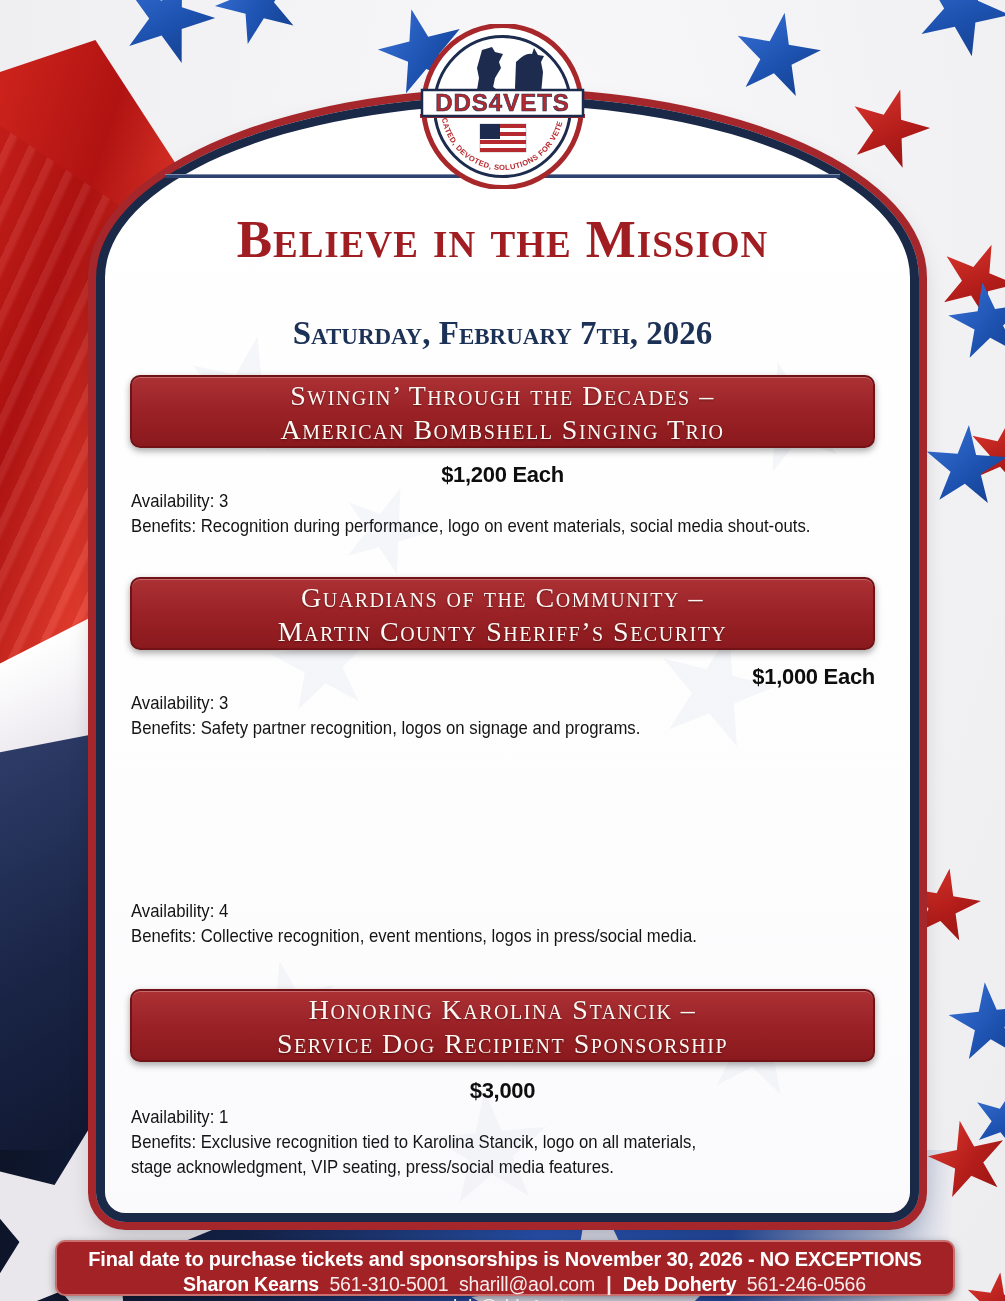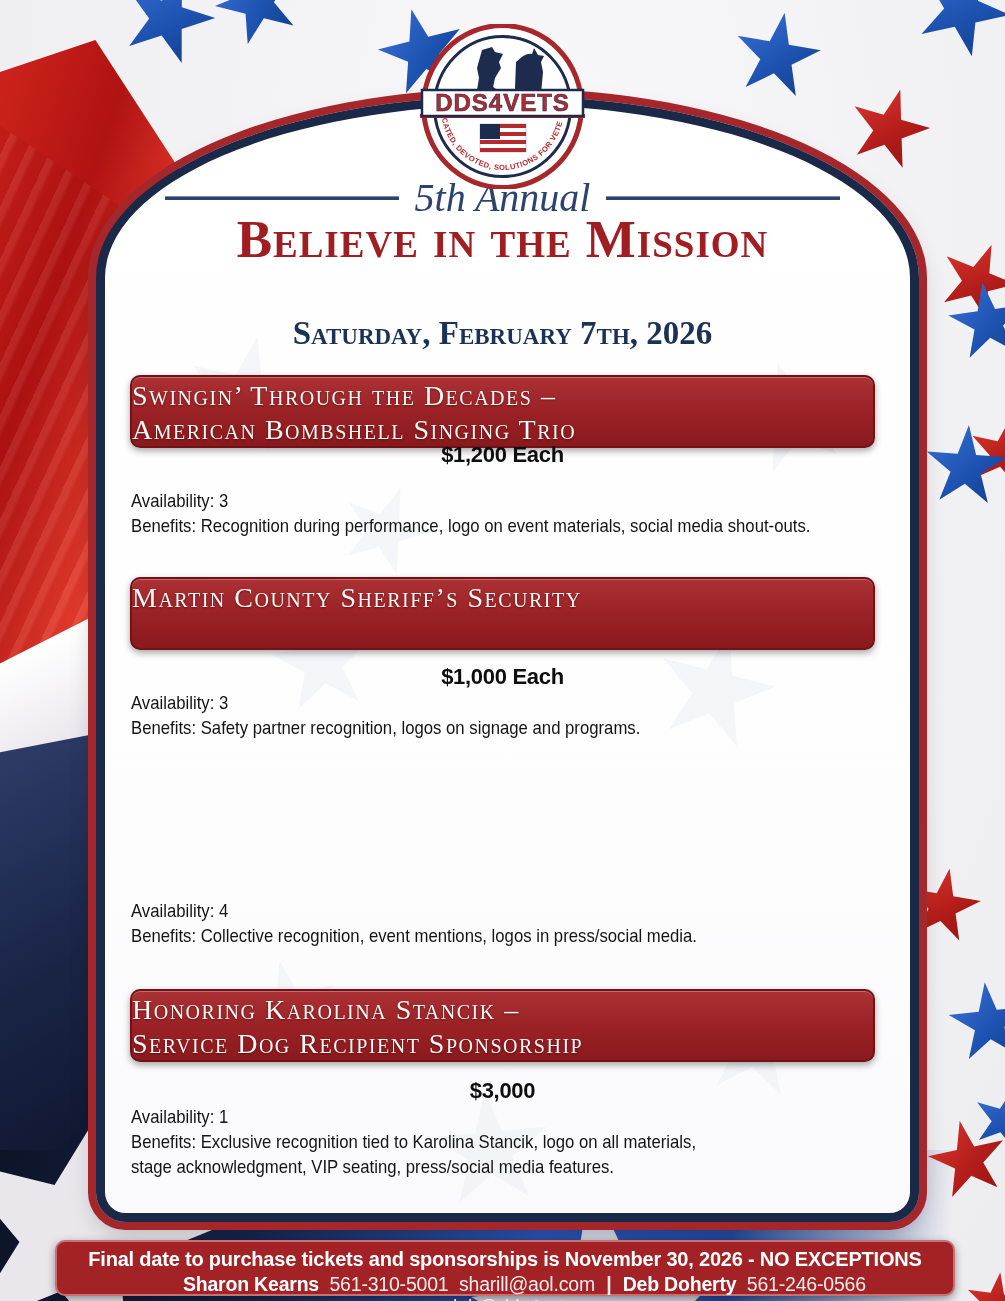--- a/index.html
+++ b/index.html
@@ -44,21 +44,21 @@
     font-size:40px;color:#2c4370;white-space:nowrap;}
   .title{position:absolute;left:91px;width:823px;z-index:4;text-align:center;
     font-family:"Liberation Serif","DejaVu Serif",serif;font-variant:small-caps;
     font-weight:600;color:#a01d22;font-size:53px;line-height:50px;letter-spacing:1px;}
   .date{position:absolute;left:91px;top:315px;width:823px;z-index:4;text-align:center;
     font-family:"Liberation Serif","DejaVu Serif",serif;font-variant:small-caps;
     font-weight:700;color:#1c3156;font-size:33px;}
   
   .banner{position:absolute;left:130px;width:745px;height:73px;z-index:4;box-sizing:border-box;
     background:linear-gradient(180deg,#ab3135 0%,#9c2327 45%,#8a191d 100%);
-    border:2px solid #701216;border-radius:10px;padding-top:2px;
+    border:2px solid #701216;border-radius:10px;text-align:center;padding-top:2px;
     box-shadow:0 3px 7px rgba(0,0,0,.35), inset 0 1px 0 rgba(255,255,255,.28);}
   .banner div{font-family:"Liberation Serif","DejaVu Serif",serif;font-variant:small-caps;
     color:#fdf8f4;font-size:28px;line-height:34px;letter-spacing:1.5px;font-weight:500;
     text-shadow:0 1px 2px rgba(0,0,0,.4);}
   .price{position:absolute;left:130px;width:745px;z-index:4;text-align:center;
     font-weight:700;font-size:22px;color:#0e0e0e;letter-spacing:-0.3px;}
   .details{position:absolute;left:131px;width:770px;z-index:4;transform:scaleX(.88);
     transform-origin:0 0;font-size:19px;line-height:25px;color:#141414;letter-spacing:0;}
   .details div{white-space:nowrap;}
   
@@ -142,40 +142,40 @@
           <path id="tagArc" d="M 22,96 A 62,64 0 0 0 143,96"></path>
         </defs>
       <text font-family="Liberation Sans, DejaVu Sans, sans-serif" font-size="7.6" font-weight="bold" fill="#b6292e" letter-spacing="0.4">
         <textPath href="#tagArc" startOffset="50%" text-anchor="middle">DEDICATED, DEVOTED, SOLUTIONS FOR VETERANS</textPath>
       </text>
     </svg>
   </div>
 
   <div class="annual-row">
     <div class="rule"></div>
-    <div class="annual-text">5th Annual</div>
     <div class="rule"></div>
   </div>
   <div class="title" style="top:214px;">Believe in the Mission</div>
   <div class="date">Saturday, February 7th, 2026</div>
 
   <div class="banner" style="top:375px;">
     <div>Swingin’ Through the Decades –</div>
     <div>American Bombshell Singing Trio</div>
   </div>
-  <div class="price" style="top:442px;">$1,200 Each</div>
+  <div class="price" style="top:462px;">$1,200 Each</div>
   <div class="details" style="top:488px;">
     <div>Availability: 3</div>
     <div>Benefits: Recognition during performance, logo on event materials, social media shout-outs.</div>
   </div>
 
   <div class="banner" style="top:577px;">
+    <div>Guardians of the Community –</div>
     <div>Martin County Sheriff’s Security</div>
   </div>
-  <div class="price" style="top:664px;">$1,000 Each</div>
+  <div class="price" style="top:664px;text-align:right;">$1,000 Each</div>
   <div class="details" style="top:690px;">
     <div>Availability: 3</div>
     <div>Benefits: Safety partner recognition, logos on signage and programs.</div>
   </div>
 
   <div class="details" style="top:898px;">
     <div>Availability: 4</div>
     <div>Benefits: Collective recognition, event mentions, logos in press/social media.</div>
   </div>
 

